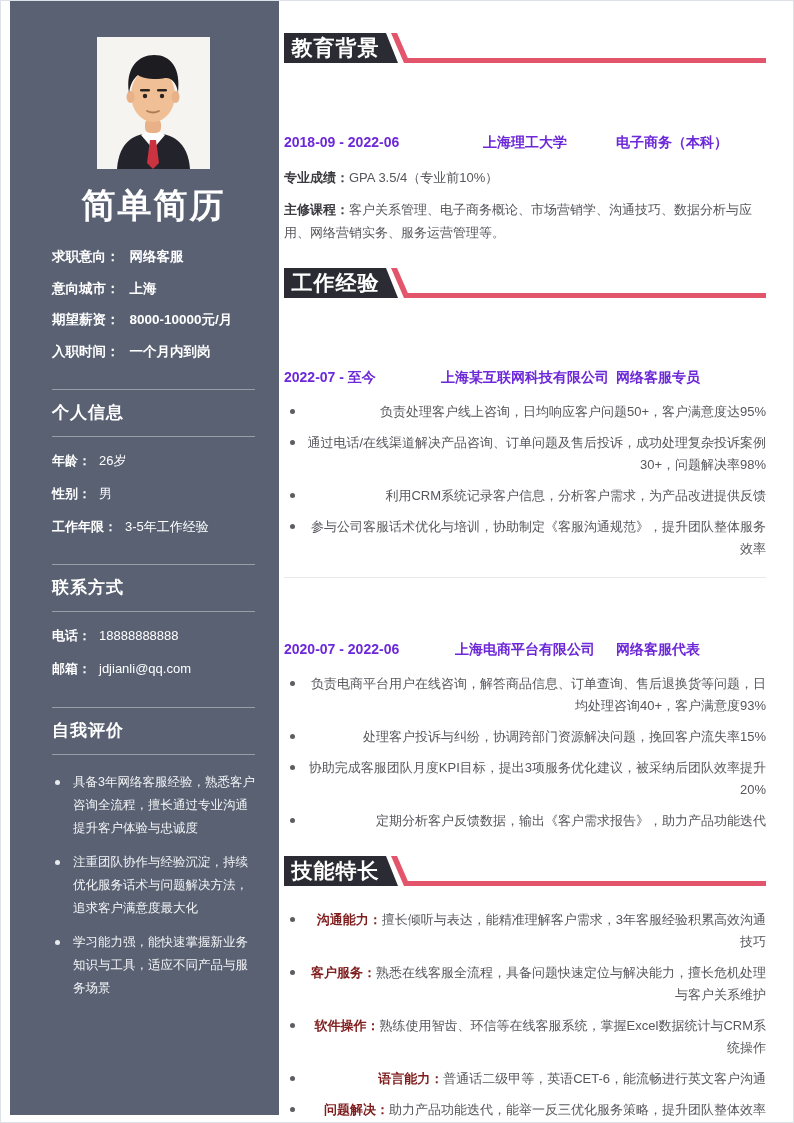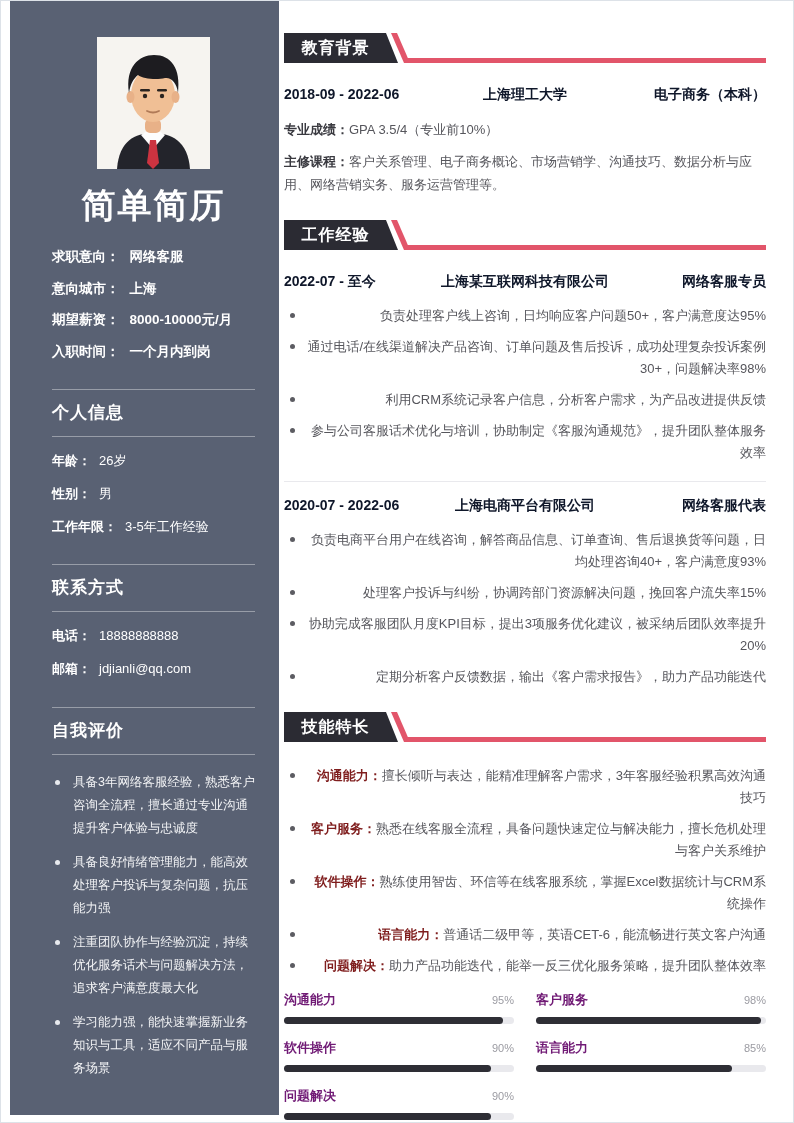--- a/index.html
+++ b/index.html
@@ -22,25 +22,25 @@
   .side-bullets li{position:relative;padding-left:21px;font-size:12.5px;line-height:23px;margin-bottom:11px;color:#f3f4f6;}
   .side-bullets li::before{content:"";position:absolute;left:3px;top:9px;width:5px;height:5px;border-radius:50%;background:#e8eaee;}
 
   
   .main{position:absolute;left:283px;top:0;width:482px;}
   .sec{margin-bottom:24px;}
   .sec.first{margin-top:32px;}
   .banner{position:relative;height:31px;margin-bottom:22px;}
   .banner svg{position:absolute;left:0;top:0;}
   .banner .banner-title{position:absolute;left:0;top:0;width:103px;text-align:center;line-height:30px;
-                        color:#fff;font-weight:bold;font-size:16px;letter-spacing:1px;}
-  .row3{display:flex;align-items:baseline;font-size:14px;font-weight:bold;color:#0f172a;margin-bottom:14px;}
+                        color:#fff;font-weight:bold;font-size:21px;letter-spacing:1px;}
+  .row3{display:flex;align-items:baseline;font-size:14px;font-weight:bold;color:#6d28d9;margin-bottom:14px;}
   .row3 .p1{width:150px;}
   .row3 .p2{flex:1;text-align:center;}
-  .row3 .p3{width:150px;text-align:right;}
+  .row3 .p3{width:150px;margin-top:48px;}
   .kv-line{font-size:13px;color:#56565c;line-height:23px;margin-bottom:9px;}
   .kv-line .b{font-weight:bold;color:#3a3a40;}
   .bullets{list-style:none;margin:0;padding:0;text-align:right;}
   .bullets li{position:relative;padding-left:22px;font-size:13px;color:#56565c;line-height:22px;margin-bottom:9px;}
   .bullets li::before{content:"";position:absolute;left:6px;top:8px;width:5px;height:5px;border-radius:50%;background:#5c5c62;}
   .bullets li .b{font-weight:bold;color:#7f1d1d;}
   .job-divider{border-top:1px solid #e9e9ed;margin:17px 0 15px;}
 
   
   .bars{display:grid;grid-template-columns:1fr 1fr;column-gap:22px;margin-top:14px;}
@@ -126,21 +126,20 @@
         <span class="lbl">邮箱：</span><span>jdjianli@qq.com</span>
       </div>
     </section>
 
     <section class="side-sec">
       <div class="rule"></div>
       <h2 class="side-head">自我评价</h2>
       <div class="rule"></div>
       <ul class="side-bullets">
         <li>具备3年网络客服经验，熟悉客户咨询全流程，擅长通过专业沟通提升客户体验与忠诚度</li>
-        <li>具备良好情绪管理能力，能高效处理客户投诉与复杂问题，抗压能力强</li>
         <li>注重团队协作与经验沉淀，持续优化服务话术与问题解决方法，追求客户满意度最大化</li>
         <li>学习能力强，能快速掌握新业务知识与工具，适应不同产品与服务场景</li>
       </ul>
     </section>
   </aside>
 
   <main class="main">
 
     <section class="sec first">
       <div class="banner">

